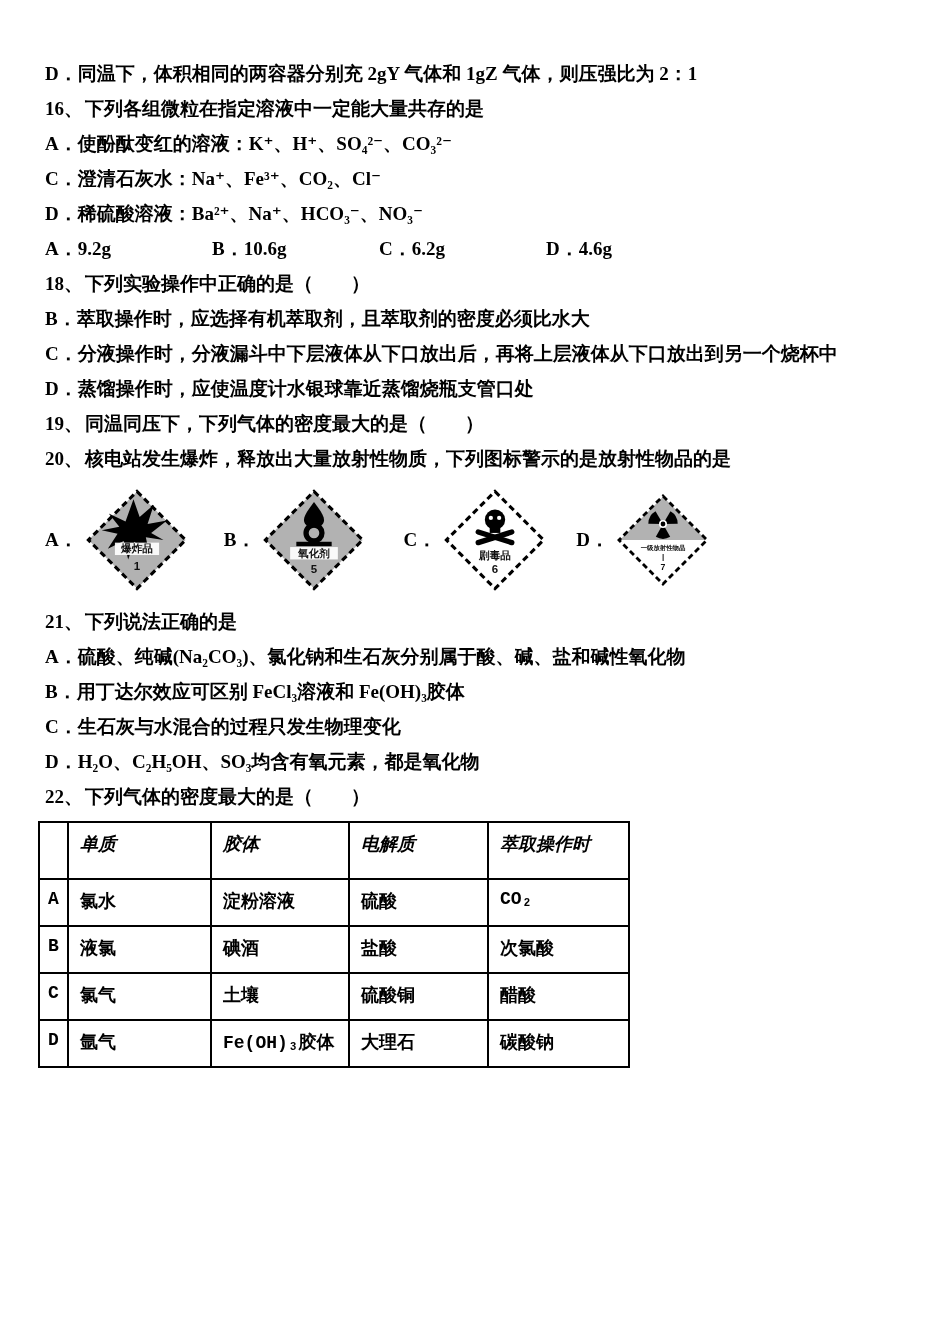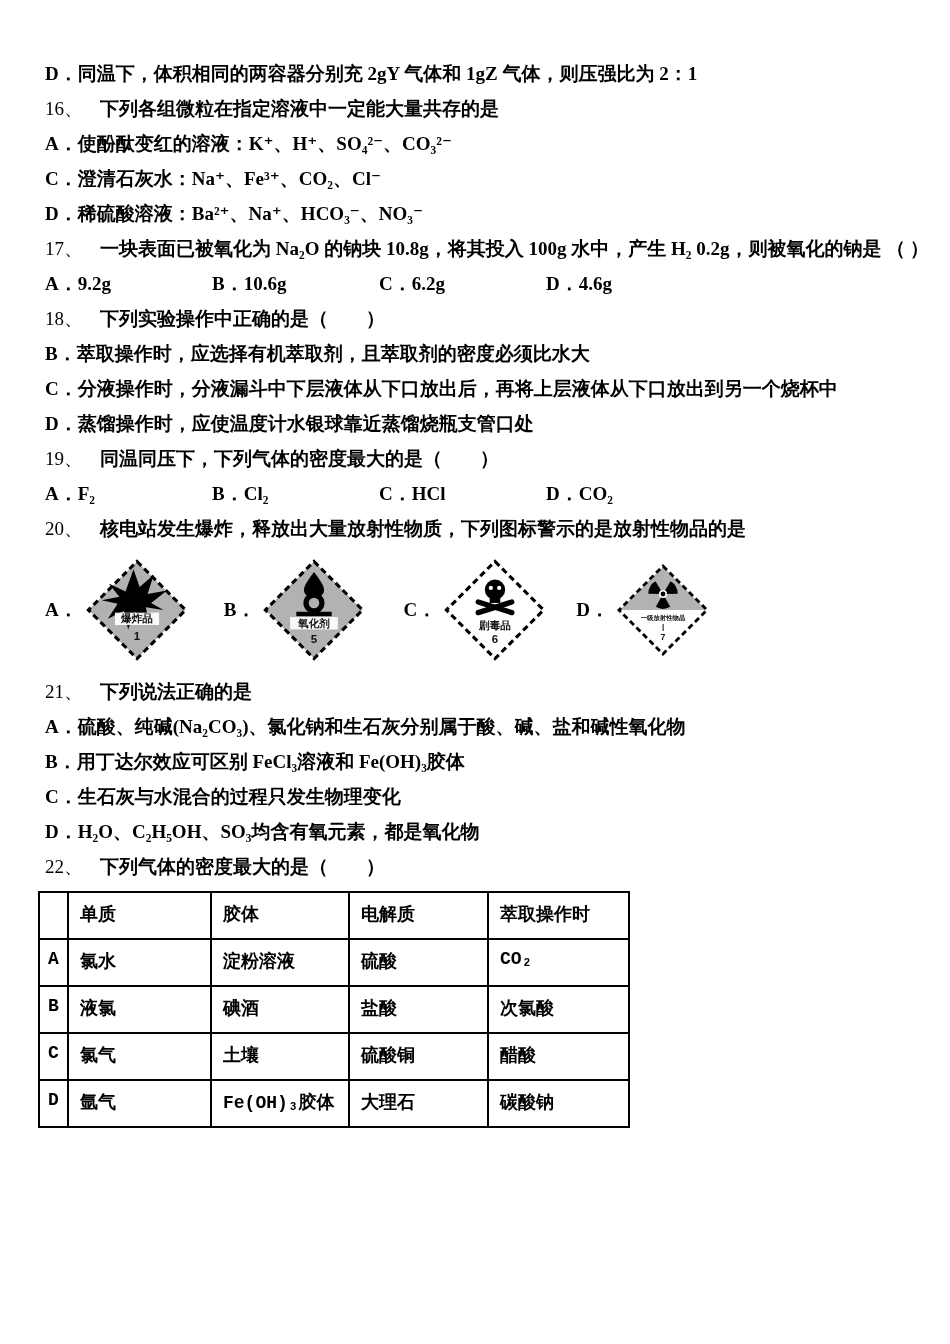--- a/index.html
+++ b/index.html
@@ -11,21 +11,21 @@
     font-weight: 700; font-size: 19px;
     overflow: hidden;
   }
   .page { padding: 56px 28px 0 45px; }
 
   .line {
     height: 35px;
     display: flex; align-items: center;
     white-space: nowrap;
   }
-  .qnum { font-weight: 400; margin-right: 17px; }
+  .qnum { font-weight: 700; margin-right: 2px; }
 
   .opts { }
   .opts .opt { display: inline-block; width: 167px; }
   .opts .opt:last-child { width: auto; }
 
   
   .sym-row { display: flex; align-items: center; height: 128px; }
   .sym-item { display: flex; align-items: center; }
   .sym-label { margin-right: 6px; }
   .gap-a { margin-right: 34px; }
@@ -54,21 +54,21 @@
     margin: 7px 0 0 -7px;
     font-family: "Liberation Mono", "DejaVu Sans Mono", "DejaVu Sans", monospace;
     font-size: 18px; font-weight: 700;
   }
   table.cls th, table.cls td {
     border: 2px solid #000;
     vertical-align: top; text-align: left;
     padding: 9px 6px 0 11px;
     height: 47px;
   }
-  table.cls tr.head th { height: 47px; font-weight: 700; }
+  table.cls tr.head th { height: 57px; font-weight: 700; font-style: italic; }
   table.cls .c0 { width: 29px; }
   table.cls .c1 { width: 143px; }
   table.cls .c2 { width: 138px; }
   table.cls .c3 { width: 139px; }
   table.cls .c4 { width: 141px; }
   table.cls td.letter { text-align: center; padding-left: 0; padding-right: 0; }
 </style>
 </head>
 <body>
 
@@ -77,48 +77,38 @@
   <div class="line">D．同温下，体积相同的两容器分别充 2gY 气体和 1gZ 气体，则压强比为 2：1</div>
 
   <div class="line">
     <span class="qnum">16、</span>
     <span>下列各组微粒在指定溶液中一定能大量共存的是</span>
   </div>
   <div class="line">A．使酚酞变红的溶液：K⁺、H⁺、SO₄²⁻、CO₃²⁻</div>
   <div class="line">C．澄清石灰水：Na⁺、Fe³⁺、CO₂、Cl⁻</div>
   <div class="line">D．稀硫酸溶液：Ba²⁺、Na⁺、HCO₃⁻、NO₃⁻</div>
 
-  <div class="line">
-    <span class="qnum">17、</span>
-    <span>一块表面已被氧化为 Na₂O 的钠块 10.8g，将其投入 100g 水中，产生 H₂ 0.2g，则被氧化的钠是 （ ）</span>
-  </div>
   <div class="line opts">
     <span class="opt">A．9.2g</span>
     <span class="opt">B．10.6g</span>
     <span class="opt">C．6.2g</span>
     <span class="opt">D．4.6g</span>
   </div>
 
   <div class="line">
     <span class="qnum">18、</span>
     <span>下列实验操作中正确的是（　　）</span>
   </div>
   <div class="line">B．萃取操作时，应选择有机萃取剂，且萃取剂的密度必须比水大</div>
   <div class="line">C．分液操作时，分液漏斗中下层液体从下口放出后，再将上层液体从下口放出到另一个烧杯中</div>
   <div class="line">D．蒸馏操作时，应使温度计水银球靠近蒸馏烧瓶支管口处</div>
 
   <div class="line">
     <span class="qnum">19、</span>
     <span>同温同压下，下列气体的密度最大的是（　　）</span>
-  </div>
-  <div class="line opts">
-    <span class="opt">A．F₂</span>
-    <span class="opt">B．Cl₂</span>
-    <span class="opt">C．HCl</span>
-    <span class="opt">D．CO₂</span>
   </div>
 
   <div class="line">
     <span class="qnum">20、</span>
     <span>核电站发生爆炸，释放出大量放射性物质，下列图标警示的是放射性物品的是</span>
   </div>
 
   <div class="sym-row">
 
     <div class="sym-item gap-a">

